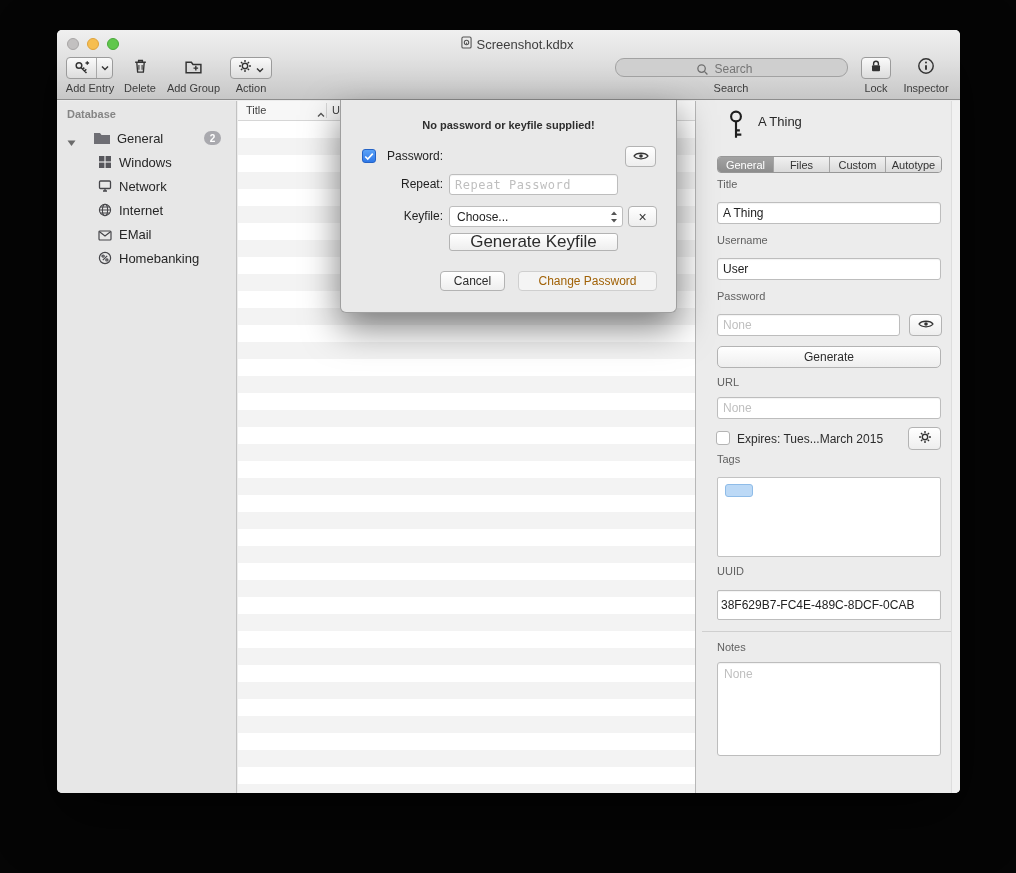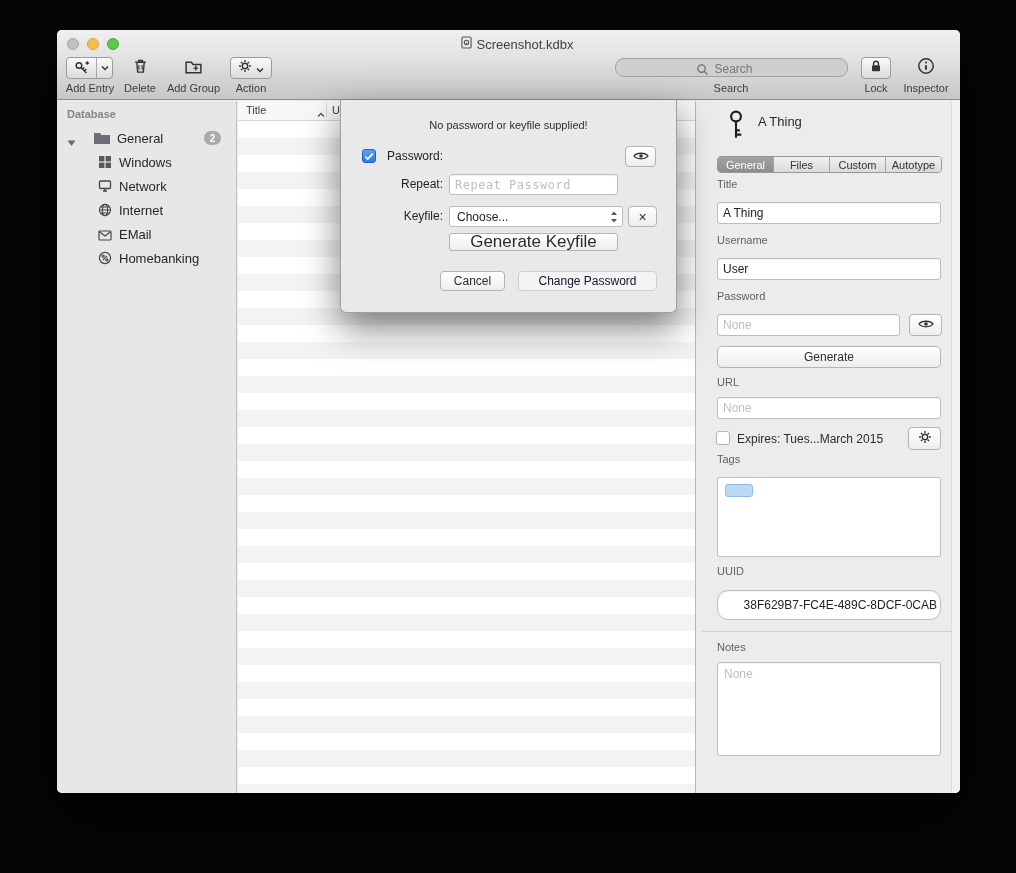--- a/index.html
+++ b/index.html
@@ -61,41 +61,41 @@
   .insp-label{position:absolute;left:21px;font-size:11px;color:#616161;}
   .field{background:#fff;border:1px solid #bdbdbd;border-radius:3px;box-sizing:border-box;
          font:12px "Liberation Sans",sans-serif;color:#222;padding:0 5px;
          box-shadow:inset 0 1px 1px rgba(0,0,0,.05);}
   input.field,textarea.field{outline:none;}
   input::placeholder,textarea::placeholder{color:#bfbfbf;}
   input.mono::placeholder{font-family:"DejaVu Sans Mono",monospace;letter-spacing:.5px;}
   .btn{background:linear-gradient(#ffffff,#eeeeee);border:1px solid #b3b3b3;border-radius:4px;
        display:flex;align-items:center;justify-content:center;box-sizing:border-box;
        font:12px "Liberation Sans",sans-serif;color:#2c2c2c;}
-  .btn.disabled{background:#f4f4f4;border-color:#cfcfcf;color:#0f172a;}
+  .btn.disabled{background:#f4f4f4;border-color:#cfcfcf;color:#a16207;}
   .segbar{position:absolute;left:21px;top:55px;width:225px;height:17px;display:flex;
           border:1px solid #979797;border-radius:4px;overflow:hidden;box-sizing:border-box;}
   .seg{flex:1;display:flex;align-items:center;justify-content:center;font-size:11px;color:#333;
        background:linear-gradient(#f1f1f1,#dadada);border-right:1px solid #a5a5a5;}
   .seg:last-child{border-right:none;text-align:center;}
   .seg.selected{background:linear-gradient(#a3a3a3,#8c8c8c);color:#fff;}
   .cb{width:14px;height:14px;border-radius:3px;box-sizing:border-box;display:flex;align-items:center;justify-content:center;}
   .cb.checked{background:linear-gradient(#5ba2f7,#2e78e8);border:1px solid #2463c6;}
   .cb.unchecked{background:#fff;border:1px solid #b4b4b4;}
   .tagbox{position:absolute;left:21px;top:376px;width:224px;height:80px;background:#fff;
           border:1px solid #c2c2c2;border-radius:2px;box-sizing:border-box;}
   .tag-pill{position:absolute;left:7px;top:6px;width:28px;height:13px;background:#bcd9f6;
             border:1px solid #8fbce8;border-radius:3px;box-sizing:border-box;}
   .divider{position:absolute;left:6px;right:6px;top:530px;height:1px;background:#cfcfcf;}
 
   
   .sheet{position:absolute;left:340px;top:100px;width:337px;height:213px;background:#e9e9e9;
          border:1px solid #9f9f9f;border-top:none;border-radius:0 0 6px 6px;box-sizing:border-box;
          box-shadow:0 15px 36px rgba(0,0,0,.5);z-index:10;font-size:12px;color:#1f1f1f;}
-  .sheet-msg{position:absolute;left:0;right:0;top:19px;text-align:center;font-size:11px;font-weight:normal;color:#2e2e2e;}
+  .sheet-msg{position:absolute;left:0;right:0;top:19px;text-align:center;font-size:11px;font-weight:bold;color:#2e2e2e;}
   .sheet-lbl{position:absolute;width:66px;left:36px;text-align:right;line-height:21px;font-size:12px;color:#1f1f1f;}
   .popup{position:absolute;left:108px;width:174px;height:21px;background:#fff;border:1px solid #bdbdbd;
          border-radius:3px;box-sizing:border-box;display:flex;align-items:center;padding-left:7px;font-size:12px;color:#222;}
   .popup-steppers{position:absolute;right:4px;top:3px;}
 </style>
 </head>
 <body>
 
 <div class="screen">
 
@@ -336,21 +336,21 @@
           </svg>
         </span>
       </div>
 
       <span class="insp-label" style="top:352px;">Tags</span>
       <div class="tagbox">
         <span class="tag-pill"></span>
       </div>
 
       <span class="insp-label" style="top:464px;">UUID</span>
-      <input class="field" readonly="" style="position: absolute; left: 21px; top: 489px; width: 224px; height: 25px; border-radius: 11px; padding: 14px 3px; white-space: nowrap; overflow: hidden; text-align: right;" value="38F629B7-FC4E-489C-8DCF-0CAB">
+      <input class="field" readonly="" style="position: absolute; left: 21px; top: 489px; width: 224px; height: 25px; border-radius: 2px; padding: 14px 3px; white-space: nowrap; overflow: hidden;" value="38F629B7-FC4E-489C-8DCF-0CAB">
 
       <div class="divider"></div>
 
       <span class="insp-label" style="top:540px;">Notes</span>
       <textarea class="field" style="position: absolute; left: 21px; top: 561px; width: 224px; height: 94px; resize: none; padding: 4px 6px;" placeholder="None"></textarea>
 
       <div class="insp-scroll"></div>
     </div>
   </div>
 

